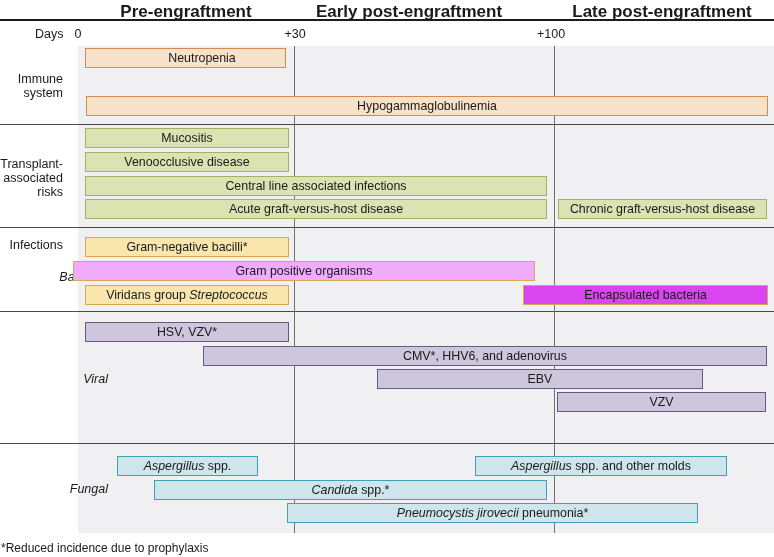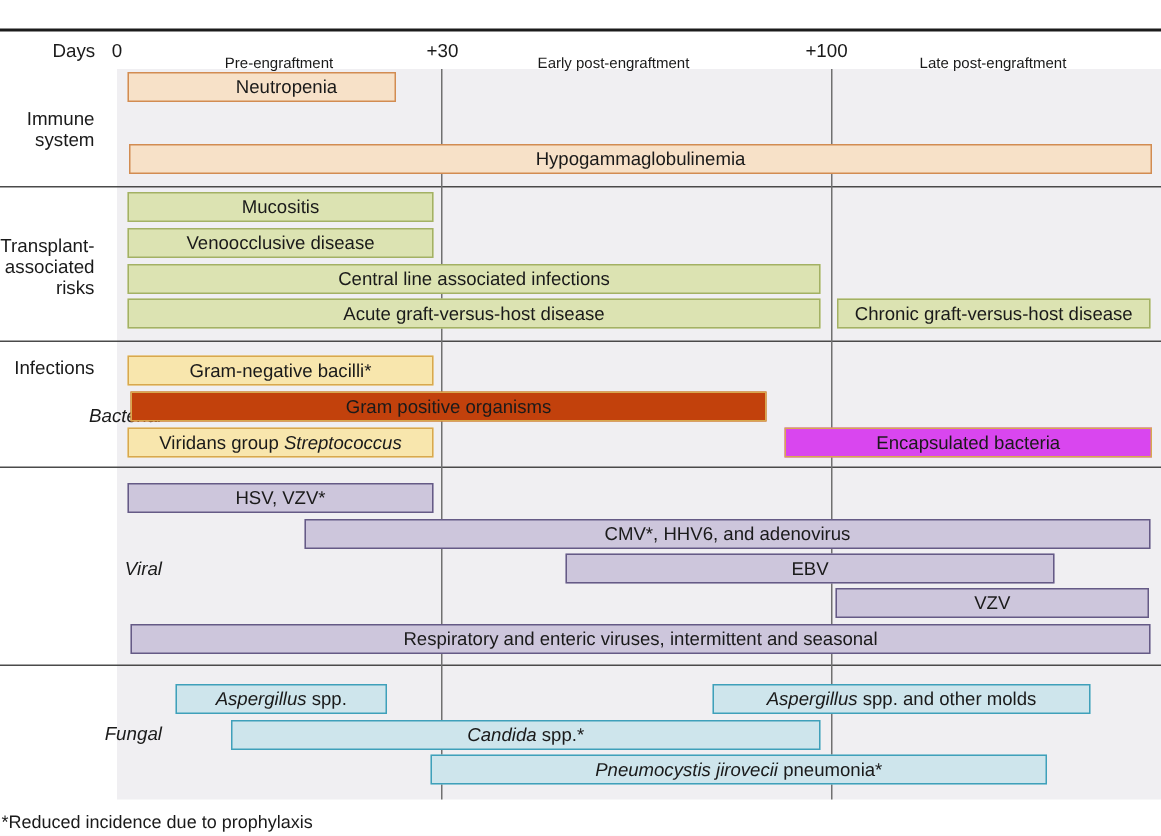--- a/index.html
+++ b/index.html
@@ -3,21 +3,21 @@
 <meta charset="utf-8">
 <style>
   html,body{margin:0;padding:0;background:#fff;}
   #figure{
     position:relative;width:774px;height:557px;background:#ffffff;
     font-family:"Liberation Sans",sans-serif;color:#1a1a1a;overflow:hidden;
   }
   .plot-bg{position:absolute;}
   .hline{position:absolute;left:0;width:774px;}
   .vline{position:absolute;width:1.4px;}
-  .phase{position:absolute;top:2px;transform:translateX(-50%);font-weight:normal;font-size:10px;white-space:nowrap;margin-top:35px;}
+  .phase{position:absolute;top:2px;transform:translateX(-50%);font-weight:bold;font-size:17px;white-space:nowrap;}
   .tick{position:absolute;top:27px;transform:translateX(-50%);font-size:12.5px;white-space:nowrap;}
   .days-label{position:absolute;left:35px;top:27px;font-size:12.5px;}
   .sec-label{position:absolute;left:0;width:63px;text-align:right;font-size:12.5px;line-height:14px;}
   .sec-label.italic{font-style:italic;margin-left:45px;}
   .bar{
     position:absolute;box-sizing:border-box;height:20px;border:1.5px solid;
     display:flex;align-items:center;justify-content:center;
     font-size:12.4px;white-space:nowrap;overflow:hidden;
   }
   .bar span{white-space:pre;}
@@ -40,21 +40,21 @@
     <div class="tick" style="left: 295px;">+30</div>
     <div class="vline" style="left: 554px; top: 46px; height: 487px; background: rgb(112, 112, 112);"></div>
     <div class="tick" style="left: 551px;">+100</div>
     <div class="phase" style="left: 186px;">Pre-engraftment</div>
     <div class="phase" style="left: 409px;">Early post-engraftment</div>
     <div class="phase" style="left: 662px;">Late post-engraftment</div>
     <div class="sec-label" style="top: 72px;">
       <div>Immune</div>
       <div>system</div>
     </div>
-    <div class="bar" style="left: 85px; top: 48px; width: 179px; height: 20px; background: rgb(247, 225, 200); border-color: rgb(210, 140, 82); padding-left: 33px;">
+    <div class="bar" style="left: 85px; top: 48px; width: 201px; height: 20px; background: rgb(247, 225, 200); border-color: rgb(210, 140, 82); padding-left: 33px;">
       <span>Neutropenia</span>
     </div>
     <div class="bar" style="left: 86px; top: 96px; width: 682px; height: 20px; background: rgb(247, 225, 200); border-color: rgb(210, 140, 82);">
       <span>Hypogammaglobulinemia</span>
     </div>
     <div class="sec-label" style="top: 157px;">
       <div>Transplant-</div>
       <div>associated</div>
       <div>risks</div>
     </div>
@@ -75,21 +75,21 @@
     </div>
     <div class="sec-label" style="top: 238px;">
       <div>Infections</div>
     </div>
     <div class="sec-label italic" style="top: 270px;">
       <div>Bacterial</div>
     </div>
     <div class="bar" style="left: 85px; top: 237px; width: 204px; height: 20px; background: rgb(248, 230, 173); border-color: rgb(216, 168, 78);">
       <span>Gram-negative bacilli*</span>
     </div>
-    <div class="bar" style="left: 87px; top: 261px; width: 424px; height: 20px; background: #c2410c; border-color: rgb(216, 168, 78);">
+    <div class="bar" style="left: 73px; top: 261px; width: 462px; height: 20px; background: #f0abfc; border-color: rgb(216, 168, 78);">
       <span>Gram positive organisms</span>
     </div>
     <div class="bar" style="left: 85px; top: 285px; width: 204px; height: 20px; background: rgb(248, 230, 173); border-color: rgb(216, 168, 78);">
       <span>Viridans group </span>
       <span style="font-style: italic;">Streptococcus</span>
     </div>
     <div class="bar" style="left: 523px; top: 285px; width: 245px; height: 20px; background: #d946ef; border-color: rgb(216, 168, 78);">
       <span>Encapsulated bacteria</span>
     </div>
     <div class="sec-label italic" style="top: 372px;">
@@ -100,23 +100,20 @@
     </div>
     <div class="bar" style="left: 203px; top: 346px; width: 564px; height: 20px; background: rgb(205, 198, 220); border-color: rgb(101, 90, 134);">
       <span>CMV*, HHV6, and adenovirus</span>
     </div>
     <div class="bar" style="left: 377px; top: 369px; width: 326px; height: 20px; background: rgb(205, 198, 220); border-color: rgb(101, 90, 134);">
       <span>EBV</span>
     </div>
     <div class="bar" style="left: 557px; top: 392px; width: 209px; height: 20px; background: rgb(205, 198, 220); border-color: rgb(101, 90, 134);">
       <span>VZV</span>
     </div>
-    <div class="bar" style="left: 87px; top: 416px; width: 680px; height: 20px; background: rgb(205, 198, 220); border-color: rgb(101, 90, 134);">
-      <span>Respiratory and enteric viruses, intermittent and seasonal</span>
-    </div>
     <div class="sec-label italic" style="top: 482px;">
       <div>Fungal</div>
     </div>
     <div class="bar" style="left: 117px; top: 456px; width: 141px; height: 20px; background: rgb(206, 229, 236); border-color: rgb(63, 160, 186);">
       <span style="font-style: italic;">Aspergillus</span>
       <span> spp.</span>
     </div>
     <div class="bar" style="left: 475px; top: 456px; width: 252px; height: 20px; background: rgb(206, 229, 236); border-color: rgb(63, 160, 186);">
       <span style="font-style: italic;">Aspergillus</span>
       <span> spp. and other molds</span>

